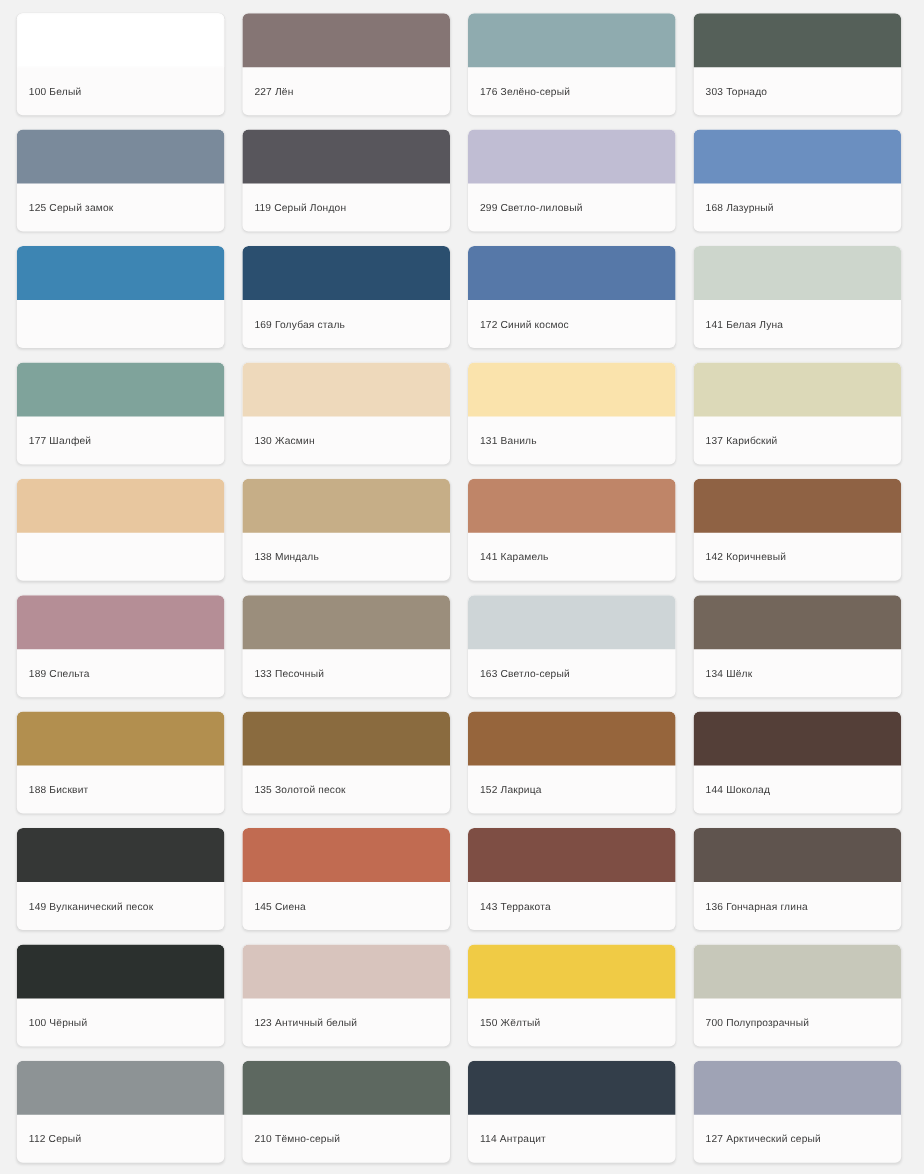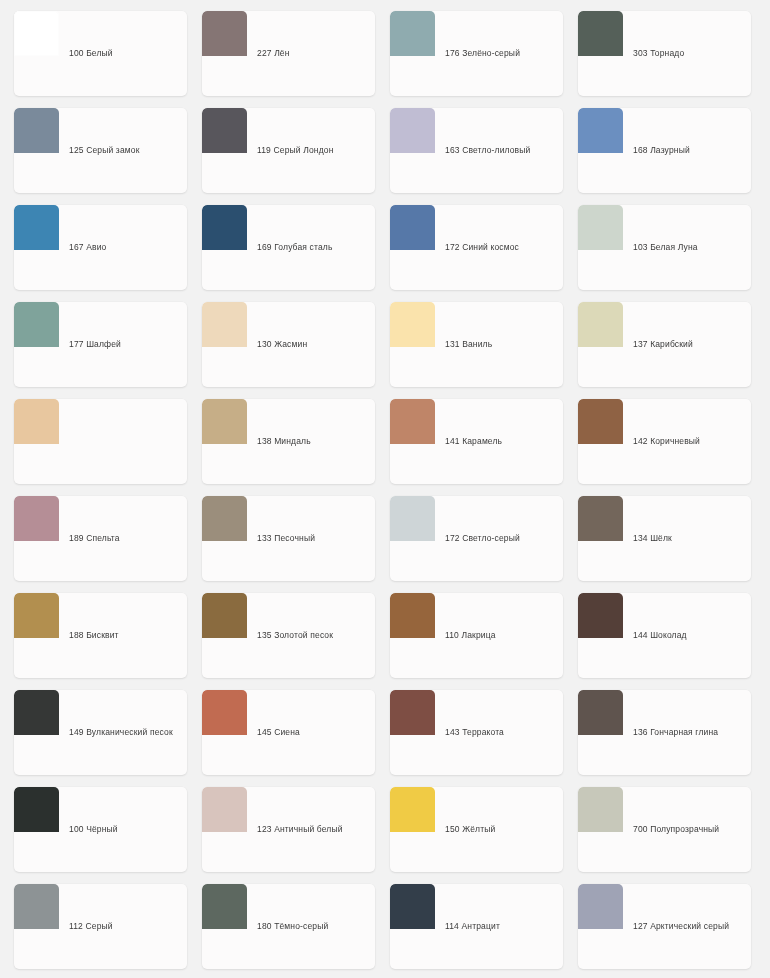--- a/index.html
+++ b/index.html
@@ -25,21 +25,21 @@
     align-content: start;
   }
   .color-card {
     width: 173px;
     height: 85px;
     background: #fcfbfb;
     border-radius: 5px;
     box-shadow: 0 1px 2px rgba(0,0,0,0.09), 0 0 0 0.5px rgba(0,0,0,0.025);
     overflow: hidden;
     display: flex;
-    flex-direction: row;
+    flex-direction: column;
     position: relative;
   }
   .swatch {
     width: 100%;
     height: 45px;
     border-top-left-radius: 5px;
     border-top-right-radius: 5px;
     flex: 0 0 45px;
   }
   .swatch.is-white {
@@ -80,41 +80,40 @@
     <div class="color-card">
       <div class="swatch" style="background: rgb(122, 138, 155);"></div>
       <div class="card-label">125 Серый замок</div>
     </div>
     <div class="color-card">
       <div class="swatch" style="background: rgb(88, 86, 92);"></div>
       <div class="card-label">119 Серый Лондон</div>
     </div>
     <div class="color-card">
       <div class="swatch" style="background: rgb(192, 189, 211);"></div>
-      <div class="card-label">163 Светло-лиловый</div>
+      <div class="card-label">299 Светло-лиловый</div>
     </div>
     <div class="color-card">
       <div class="swatch" style="background: rgb(107, 143, 192);"></div>
       <div class="card-label">168 Лазурный</div>
     </div>
     <div class="color-card">
       <div class="swatch" style="background: rgb(61, 133, 179);"></div>
-      <div class="card-label">167 Авио</div>
     </div>
     <div class="color-card">
       <div class="swatch" style="background: rgb(43, 79, 111);"></div>
       <div class="card-label">169 Голубая сталь</div>
     </div>
     <div class="color-card">
       <div class="swatch" style="background: rgb(86, 120, 168);"></div>
       <div class="card-label">172 Синий космос</div>
     </div>
     <div class="color-card">
       <div class="swatch" style="background: rgb(205, 214, 204);"></div>
-      <div class="card-label">103 Белая Луна</div>
+      <div class="card-label">141 Белая Луна</div>
     </div>
     <div class="color-card">
       <div class="swatch" style="background: rgb(127, 163, 155);"></div>
       <div class="card-label">177 Шалфей</div>
     </div>
     <div class="color-card">
       <div class="swatch" style="background: rgb(238, 217, 187);"></div>
       <div class="card-label">130 Жасмин</div>
     </div>
     <div class="color-card">
@@ -143,37 +142,37 @@
     <div class="color-card">
       <div class="swatch" style="background: rgb(181, 142, 150);"></div>
       <div class="card-label">189 Спельта</div>
     </div>
     <div class="color-card">
       <div class="swatch" style="background: rgb(155, 142, 124);"></div>
       <div class="card-label">133 Песочный</div>
     </div>
     <div class="color-card">
       <div class="swatch" style="background: rgb(206, 213, 215);"></div>
-      <div class="card-label">172 Светло-серый</div>
+      <div class="card-label">163 Светло-серый</div>
     </div>
     <div class="color-card">
       <div class="swatch" style="background: rgb(115, 102, 91);"></div>
       <div class="card-label">134 Шёлк</div>
     </div>
     <div class="color-card">
       <div class="swatch" style="background: rgb(178, 143, 79);"></div>
       <div class="card-label">188 Бисквит</div>
     </div>
     <div class="color-card">
       <div class="swatch" style="background: rgb(138, 107, 63);"></div>
       <div class="card-label">135 Золотой песок</div>
     </div>
     <div class="color-card">
       <div class="swatch" style="background: rgb(150, 101, 60);"></div>
-      <div class="card-label">110 Лакрица</div>
+      <div class="card-label">152 Лакрица</div>
     </div>
     <div class="color-card">
       <div class="swatch" style="background: rgb(84, 63, 56);"></div>
       <div class="card-label">144 Шоколад</div>
     </div>
     <div class="color-card">
       <div class="swatch" style="background: rgb(53, 55, 54);"></div>
       <div class="card-label">149 Вулканический песок</div>
     </div>
     <div class="color-card">
@@ -203,21 +202,21 @@
     <div class="color-card">
       <div class="swatch" style="background: rgb(199, 200, 186);"></div>
       <div class="card-label">700 Полупрозрачный</div>
     </div>
     <div class="color-card">
       <div class="swatch" style="background: rgb(141, 147, 149);"></div>
       <div class="card-label">112 Серый</div>
     </div>
     <div class="color-card">
       <div class="swatch" style="background: rgb(93, 104, 96);"></div>
-      <div class="card-label">180 Тёмно-серый</div>
+      <div class="card-label">210 Тёмно-серый</div>
     </div>
     <div class="color-card">
       <div class="swatch" style="background: rgb(51, 62, 74);"></div>
       <div class="card-label">114 Антрацит</div>
     </div>
     <div class="color-card">
       <div class="swatch" style="background: rgb(159, 163, 181);"></div>
       <div class="card-label">127 Арктический серый</div>
     </div>
   </main>

